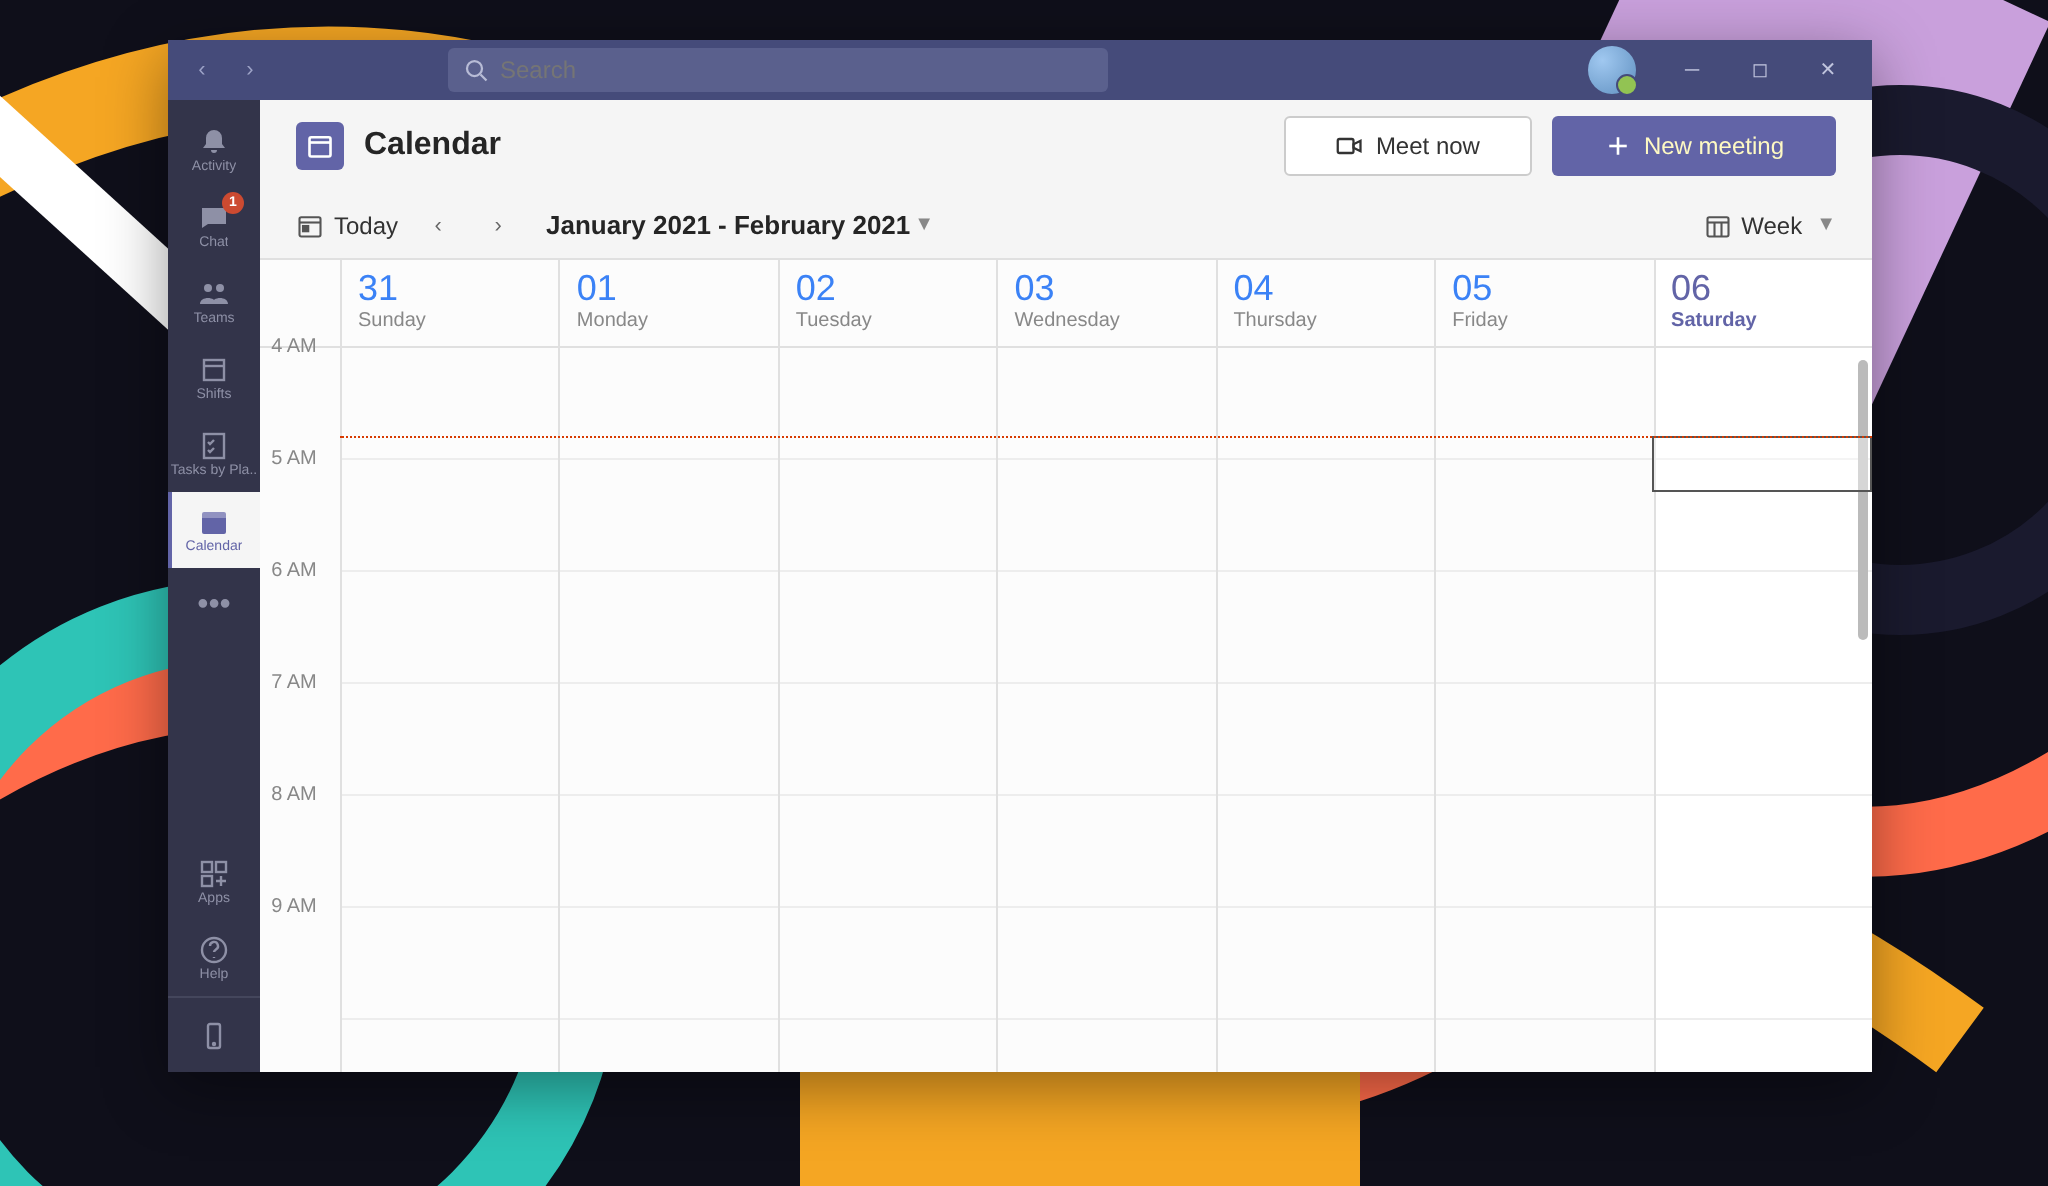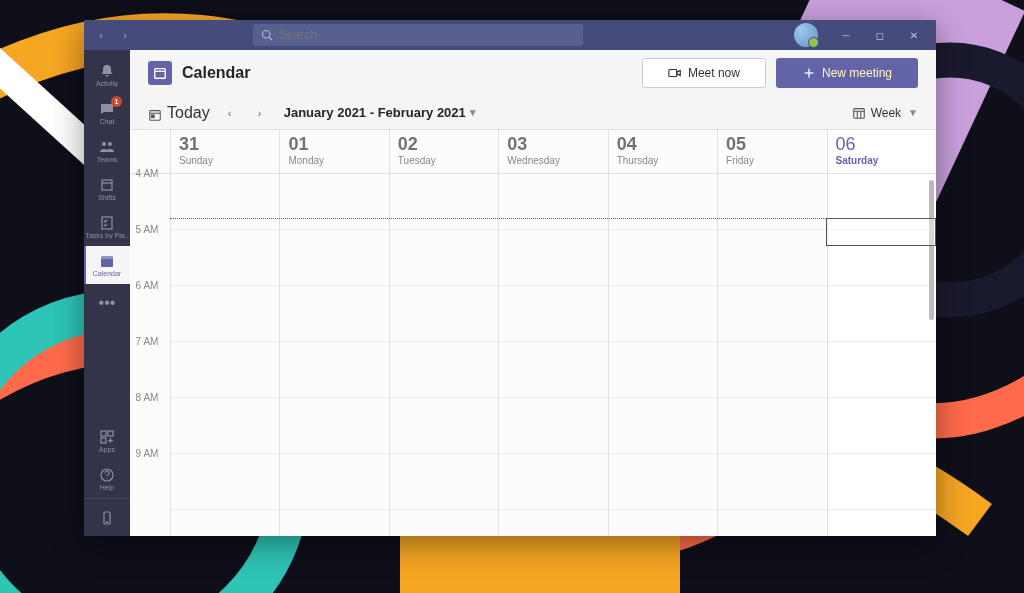--- a/index.html
+++ b/index.html
@@ -2,21 +2,21 @@
 <html><head>
 <meta charset="utf-8">
 <style>
 *{margin:0;padding:0;box-sizing:border-box;font-family:'Segoe UI',Arial,sans-serif}
 body{width:1024px;height:593px;overflow:hidden;background:#333;position:relative}
 .wallpaper{position:absolute;inset:0;background:linear-gradient(135deg,#1a1a2e 0%,#16213e 100%);z-index:0}
 .wallpaper svg{width:100%;height:100%}
 .window{position:absolute;left:84px;top:20px;width:852px;height:516px;background:#f0f0f0;box-shadow:0 8px 30px rgba(0,0,0,.4);z-index:1;display:flex;flex-direction:column}
 .titlebar{height:30px;background:#454b7a;display:flex;align-items:center;padding:0 8px;gap:6px}
 .nav-arrow{width:18px;height:18px;display:flex;align-items:center;justify-content:center;color:#9da3c7;font-size:11px;cursor:pointer}
-.search-box{margin-left:113px;width:330px;height:22px;background:#5a608d;border-radius:3px;display:flex;align-items:center;padding:0 8px;gap:6px}
+.search-box{margin-left:84px;width:330px;height:22px;background:#5a608d;border-radius:3px;display:flex;align-items:center;padding:0 8px;gap:6px}
 .search-box input{background:none;border:none;outline:none;color:#b8bcd6;font-size:12px;flex:1}
 .search-icon{width:12px;height:12px;color:#b8bcd6}
 .titlebar-spacer{flex:1}
 .avatar{width:24px;height:24px;border-radius:50%;background:radial-gradient(circle at 30% 30%,#a0c8f0,#6090c0);margin-right:8px;position:relative}
 .avatar::after{content:'';position:absolute;bottom:-1px;right:-1px;width:9px;height:9px;border-radius:50%;background:#92c353;border:1.5px solid #454b7a}
 .win-btn{width:28px;height:28px;display:flex;align-items:center;justify-content:center;color:#c0c4dd;font-size:10px;cursor:pointer}
 .body-row{flex:1;display:flex;overflow:hidden}
 .sidebar{width:46px;background:#33344a;display:flex;flex-direction:column;padding-top:6px}
 .side-item{height:38px;display:flex;flex-direction:column;align-items:center;justify-content:center;color:#8e90a6;cursor:pointer;position:relative;gap:1px}
 .side-item.active{background:#f5f5f5;color:#6264a7}
@@ -29,34 +29,34 @@
 .main{flex:1;display:flex;flex-direction:column;background:#f5f5f5;overflow:hidden}
 .header{height:46px;display:flex;align-items:center;padding:0 18px;gap:10px}
 .app-icon{width:24px;height:24px;background:#6264a7;border-radius:3px;display:flex;align-items:center;justify-content:center;color:#fff;font-size:13px}
 .title{font-size:16px;font-weight:700;color:#252525}
 .header-spacer{flex:1}
 .btn{height:30px;padding:0 25px;border-radius:3px;display:flex;align-items:center;gap:6px;font-size:12px;cursor:pointer;border:1px solid transparent}
 .btn-outline{background:#fff;border-color:#ccc;color:#333}
 .btn-primary{background:#6264a7;color:#fef9c3}
 .btn-icon{width:14px;height:14px}
 .toolbar{height:34px;display:flex;align-items:center;padding:0 18px;gap:10px;border-bottom:1px solid #e0e0e0;background:#f5f5f5}
-.today-btn{display:flex;align-items:flex-end;gap:5px;font-size:16px;color:#333;cursor:pointer}
+.today-btn{display:flex;align-items:flex-end;gap:5px;font-size:12px;color:#333;cursor:pointer}
 .arrow-btn{width:20px;height:20px;display:flex;align-items:center;justify-content:center;color:#666;cursor:pointer;font-size:11px}
 .range-label{font-size:13px;font-weight:700;color:#252525;margin-left:4px}
 .chev{color:#888;font-size:10px;margin-left:2px}
 .toolbar-spacer{flex:1}
 .view-select{display:flex;align-items:center;gap:5px;font-size:12px;color:#333;cursor:pointer}
 .calendar{flex:1;display:flex;overflow:hidden;position:relative;background:#fcfcfc}
 .time-col{width:40px;flex-shrink:0}
 .time-header{height:44px;border-bottom:1px solid #e0e0e0}
 .time-slot{height:56px;text-align:center;padding-right:6px;font-size:10px;color:#888;position:relative;top:-6px}
 .days{flex:1;display:flex;position:relative}
 .day-col{flex:1;border-left:1px solid #e0e0e0}
 .day-header{height:44px;padding:4px 8px;border-bottom:1px solid #e0e0e0}
-.day-num{font-size:18px;color:#737373;font-weight:700}
+.day-num{font-size:18px;color:#3b82f6;font-weight:400}
 .day-name{font-size:10px;color:#888}
 .day-col.today .day-num{color:#6264a7;font-weight:400}
 .day-col.today .day-name{color:#6264a7;font-weight:600}
 .day-col.today{background:#fff}
 .hour-row{height:56px;border-bottom:1px solid #ededed}
 .now-line{position:absolute;left:0;right:0;height:0;border-top:1px dotted #d83b01;z-index:2}
 .now-box{position:absolute;border:1px solid #555;background:rgba(255,255,255,.4);z-index:1}
 .scrollbar{position:absolute;right:2px;top:50px;width:5px;height:140px;background:#bbb;border-radius:3px}
 </style>
 </head>

